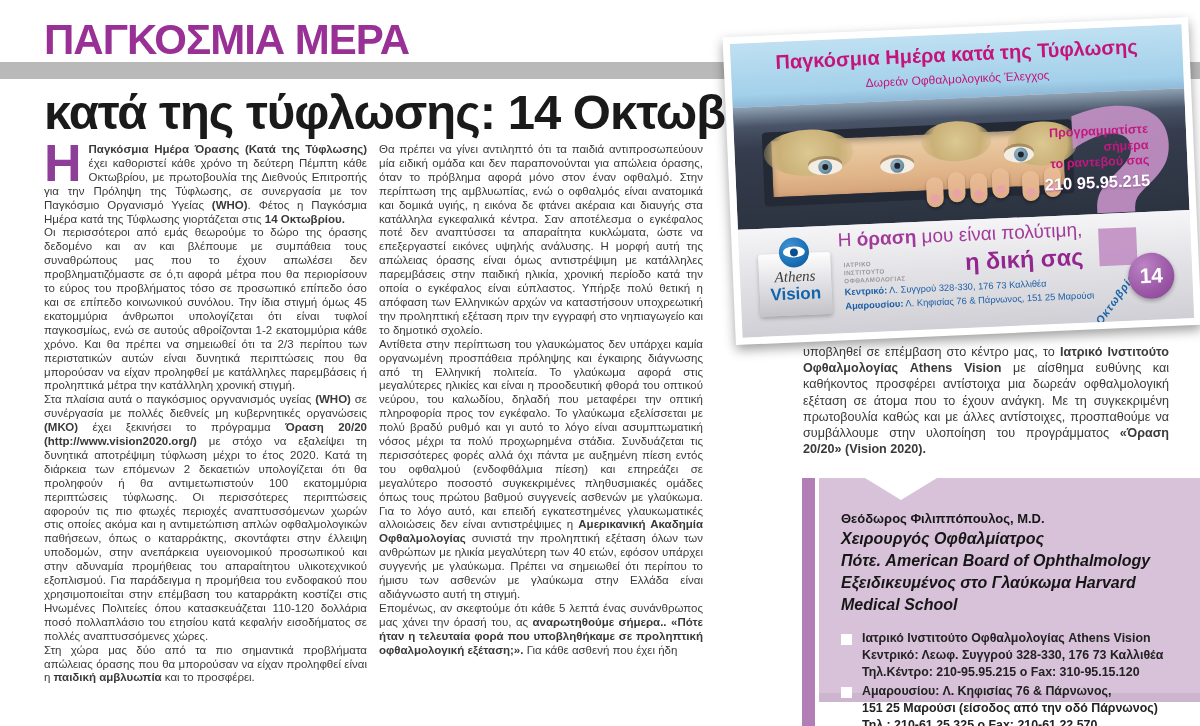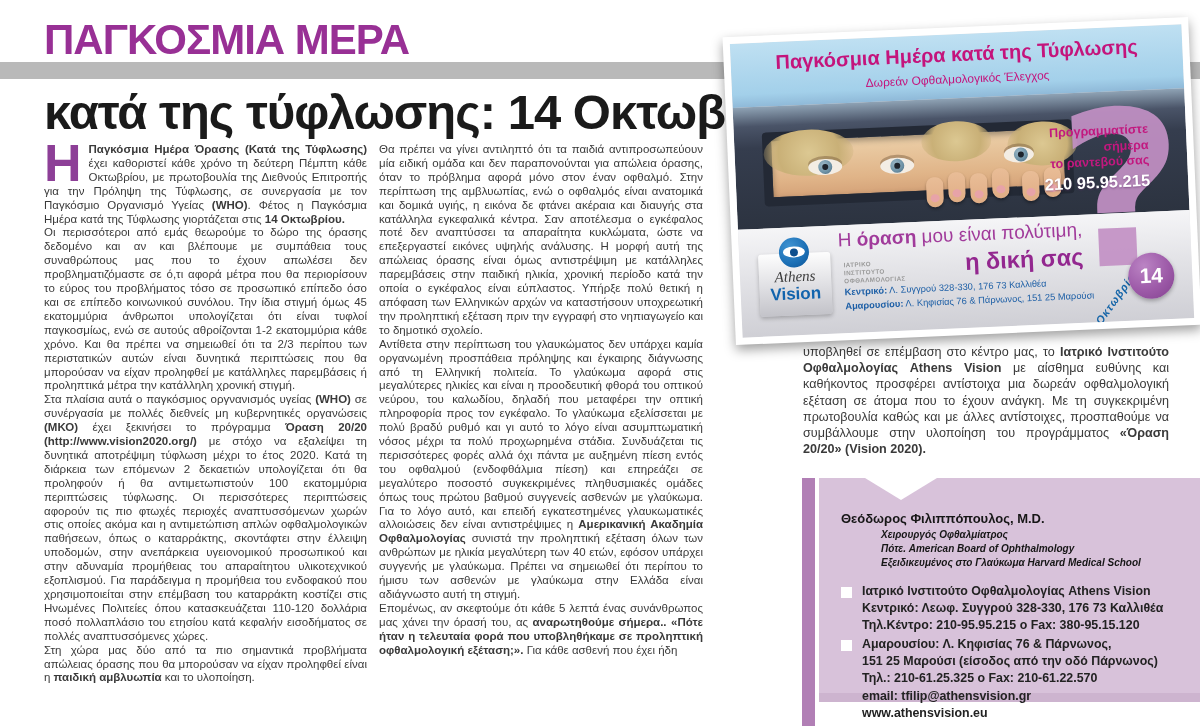--- a/index.html
+++ b/index.html
@@ -99,40 +99,40 @@
   .ad-addr b { font-weight:bold; }
 
   
   .side-bar { position:absolute; left:802px; top:478px; width:13px; height:248px; background:#b17fb5; }
   .info-box { position:absolute; left:819px; top:478px; width:381px; height:224px; background:#d8c2da;
     box-shadow:inset 0 -9px 0 rgba(130,80,130,.12); }
   .notch { position:absolute; left:46px; top:0; width:0; height:0;
     border-left:36px solid transparent; border-right:36px solid transparent; border-top:22px solid #ffffff; }
   .doctor { padding:32px 14px 0 22px; color:#161616; }
   .doctor-name { font-size:13px; font-weight:bold; line-height:1.4; }
-  .doctor-line { font-size:10px; font-weight:bold; font-style:italic; line-height:1.38;margin-left:40px; }
+  .doctor-line { font-size:16px; font-weight:bold; font-style:italic; line-height:1.38; }
   .contacts { margin-top:13px; padding-left:22px; padding-right:10px; }
   .entry { display:flex; margin-bottom:1px; }
   .bullet { flex:0 0 11px; width:11px; height:11px; background:#ffffff; margin:4px 10px 0 0; }
   .entry-lines { color:#222; font-size:12.4px; font-weight:bold; line-height:1.4; }
 </style>
 </head>
 <body>
 
 <div id="page">
 
   <div class="kicker">ΠΑΓΚΟΣΜΙΑ ΜΕΡΑ</div>
   <div class="gray-bar"></div>
   <div class="headline">κατά της τύφλωσης: 14 Οκτωβρίου</div>
 
   <div id="col1" class="col">
       <p><span class="dropcap">Η</span><span class="seg-b">Παγκόσμια Ημέρα Όρασης (Κατά της Τύφλωσης)</span><span class="seg-n"> έχει καθοριστεί κάθε χρόνο τη δεύτερη Πέμπτη κάθε Οκτωβρίου, με πρωτοβουλία της Διεθνούς Επιτροπής για την Πρόληψη της Τύφλωσης, σε συνεργασία με τον Παγκόσμιο Οργανισμό Υγείας </span><span class="seg-b">(WHO)</span><span class="seg-n">. Φέτος η Παγκόσμια Ημέρα κατά της Τύφλωσης γιορτάζεται στις </span><span class="seg-b">14 Οκτωβρίου.</span></p>
       <p><span class="seg-n">Οι περισσότεροι από εμάς θεωρούμε το δώρο της όρασης δεδομένο και αν και βλέπουμε με συμπάθεια τους συναθρώπους μας που το έχουν απωλέσει δεν προβληματιζόμαστε σε ό,τι αφορά μέτρα που θα περιορίσουν το εύρος του προβλήματος τόσο σε προσωπικό επίπεδο όσο και σε επίπεδο κοινωνικού συνόλου. Την ίδια στιγμή όμως 45 εκατομμύρια άνθρωποι υπολογίζεται ότι είναι τυφλοί παγκοσμίως, ενώ σε αυτούς αθροίζονται 1-2 εκατομμύρια κάθε χρόνο. Και θα πρέπει να σημειωθεί ότι τα 2/3 περίπου των περιστατικών αυτών είναι δυνητικά περιπτώσεις που θα μπορούσαν να είχαν προληφθεί με κατάλληλες παρεμβάσεις ή προληπτικά μέτρα την κατάλληλη χρονική στιγμή.</span></p>
       <p><span class="seg-n">Στα πλαίσια αυτά ο παγκόσμιος οργνανισμός υγείας </span><span class="seg-b">(WHO)</span><span class="seg-n"> σε συνέργασία με πολλές διεθνείς μη κυβερνητικές οργανώσεις </span><span class="seg-b">(ΜΚΟ)</span><span class="seg-n"> έχει ξεκινήσει το πρόγραμμα </span><span class="seg-b">Όραση 20/20 (http://www.vision2020.org/)</span><span class="seg-n"> με στόχο να εξαλείψει τη δυνητικά αποτρέψιμη τύφλωση μέχρι το έτος 2020. Κατά τη διάρκεια των επόμενων 2 δεκαετιών υπολογίζεται ότι θα προληφούν ή θα αντιμετωπιστούν 100 εκατομμύρια περιπτώσεις τύφλωσης. Οι περισσότερες περιπτώσεις αφορούν τις πιο φτωχές περιοχές αναπτυσσόμενων χωρών στις οποίες ακόμα και η αντιμετώπιση απλών οφθαλμολογικών παθήσεων, όπως ο καταρράκτης, σκοντάφτει στην έλλειψη υποδομών, στην ανεπάρκεια υγειονομικού προσωπικού και στην αδυναμία προμήθειας του απαραίτητου υλικοτεχνικού εξοπλισμού. Για παράδειγμα η προμήθεια του ενδοφακού που χρησιμοποιείται στην επέμβαση του καταρράκτη κοστίζει στις Ηνωμένες Πολιτείες όπου κατασκευάζεται 110-120 δολλάρια ποσό πολλαπλάσιο του ετησίου κατά κεφαλήν εισοδήματος σε πολλές αναπτυσσόμενες χώρες.</span></p>
-      <p><span class="seg-n">Στη χώρα μας δύο από τα πιο σημαντικά προβλήματα απώλειας όρασης που θα μπορούσαν να είχαν προληφθεί είναι η </span><span class="seg-b">παιδική αμβλυωπία</span><span class="seg-n"> και το υλοποίηση.</span></p>
+      <p><span class="seg-n">Στη χώρα μας δύο από τα πιο σημαντικά προβλήματα απώλειας όρασης που θα μπορούσαν να είχαν προληφθεί είναι η </span><span class="seg-b">παιδική αμβλυωπία</span><span class="seg-n"> και το προσφέρει.</span></p>
     </div>
   <div id="col2" class="col">
       <p><span class="seg-n">Θα πρέπει να γίνει αντιληπτό ότι τα παιδιά αντιπροσωπεύουν μία ειδική ομάδα και δεν παραπονούνται για απώλεια όρασης, όταν το πρόβλημα αφορά μόνο στον έναν οφθαλμό. Στην περίπτωση της αμβλυωπίας, ενώ ο οφθαλμός είναι ανατομικά και δομικά υγιής, η εικόνα δε φτάνει ακέραια και διαυγής στα κατάλληλα εγκεφαλικά κέντρα. Σαν αποτέλεσμα ο εγκέφαλος ποτέ δεν αναπτύσσει τα απαραίτητα κυκλώματα, ώστε να επεξεργαστεί εικόνες υψηλής ανάλυσης. Η μορφή αυτή της απώλειας όρασης είναι όμως αντιστρέψιμη με κατάλληλες παρεμβάσεις στην παιδική ηλικία, χρονική περίοδο κατά την οποία ο εγκέφαλος είναι εύπλαστος. Υπήρξε πολύ θετική η απόφαση των Ελληνικών αρχών να καταστήσουν υποχρεωτική την προληπτική εξέταση πριν την εγγραφή στο νηπιαγωγείο και το δημοτικό σχολείο.</span></p>
       <p><span class="seg-n">Αντίθετα στην περίπτωση του γλαυκώματος δεν υπάρχει καμία οργανωμένη προσπάθεια πρόληψης και έγκαιρης διάγνωσης από τη Ελληνική πολιτεία. Το γλαύκωμα αφορά στις μεγαλύτερες ηλικίες και είναι η προοδευτική φθορά του οπτικού νεύρου, του καλωδίου, δηλαδή που μεταφέρει την οπτική πληροφορία προς τον εγκέφαλο. Το γλαύκωμα εξελίσσεται με πολύ βραδύ ρυθμό και γι αυτό το λόγο είναι ασυμπτωματική νόσος μέχρι τα πολύ προχωρημένα στάδια. Συνδυάζεται τις περισσότερες φορές αλλά όχι πάντα με αυξημένη πίεση εντός του οφθαλμού (ενδοφθάλμια πίεση) και επηρεάζει σε μεγαλύτερο ποσοστό συγκεκριμένες πληθυσμιακές ομάδες όπως τους πρώτου βαθμού συγγενείς ασθενών με γλαύκωμα. Για το λόγο αυτό, και επειδή εγκατεστημένες γλαυκωματικές αλλοιώσεις δεν είναι αντιστρέψιμες η </span><span class="seg-b">Αμερικανική Ακαδημία Οφθαλμολογίας</span><span class="seg-n"> συνιστά την προληπτική εξέταση όλων των ανθρώπων με ηλικία μεγαλύτερη των 40 ετών, εφόσον υπάρχει συγγενής με γλαύκωμα. Πρέπει να σημειωθεί ότι περίπου το ήμισυ των ασθενών με γλαύκωμα στην Ελλάδα είναι αδιάγνωστο αυτή τη στιγμή.</span></p>
       <p><span class="seg-n">Επομένως, αν σκεφτούμε ότι κάθε 5 λεπτά ένας συνάνθρωπος μας χάνει την όρασή του, ας </span><span class="seg-b">αναρωτηθούμε σήμερα.. «Πότε ήταν η τελευταία φορά που υποβληθήκαμε σε προληπτική οφθαλμολογική εξέταση;».</span><span class="seg-n"> Για κάθε ασθενή που έχει ήδη</span></p>
     </div>
   <div id="col3" class="col">
       <p><span class="seg-n">υποβληθεί σε επέμβαση στο κέντρο μας,  το </span><span class="seg-b">Ιατρικό Ινστιτούτο Οφθαλμολογίας Athens Vision</span><span class="seg-n"> με αίσθημα ευθύνης και καθήκοντος προσφέρει αντίστοιχα μια δωρεάν οφθαλμολογική εξέταση σε άτομα που το έχουν ανάγκη. Με τη συγκεκριμένη πρωτοβουλία καθώς και με άλλες αντίστοιχες, προσπαθούμε να συμβάλλουμε στην υλοποίηση του προγράμματος </span><span class="seg-b">«Όραση 20/20» (Vision 2020).</span></p>
     </div>
 
@@ -236,21 +236,21 @@
       <div class="doctor-line">Χειρουργός Οφθαλμίατρος</div>
       <div class="doctor-line">Πότε. American Board of Ophthalmology</div>
       <div class="doctor-line">Εξειδικευμένος στο Γλαύκωμα Harvard Medical School</div>
     </div>
     <div class="contacts">
       <div class="entry">
         <div class="bullet"></div>
         <div class="entry-lines">
           <div>Ιατρικό Ινστιτούτο Οφθαλμολογίας Athens Vision</div>
           <div>Κεντρικό: Λεωφ. Συγγρού 328-330, 176 73 Καλλιθέα</div>
-          <div>Τηλ.Κέντρο: 210-95.95.215 ο Fax: 380-95.15.120</div>
+          <div>Τηλ.Κέντρο: 210-95.95.215 ο Fax: 310-95.15.120</div>
         </div>
       </div>
       <div class="entry">
         <div class="bullet"></div>
         <div class="entry-lines">
           <div>Αμαρουσίου: Λ. Κηφισίας 76 &amp; Πάρνωνος,</div>
           <div>151 25 Μαρούσι (είσοδος από την οδό Πάρνωνος)</div>
           <div>Τηλ.: 210-61.25.325 ο Fax: 210-61.22.570</div>
           <div>email: tfilip@athensvision.gr</div>
           <div>www.athensvision.eu</div>

